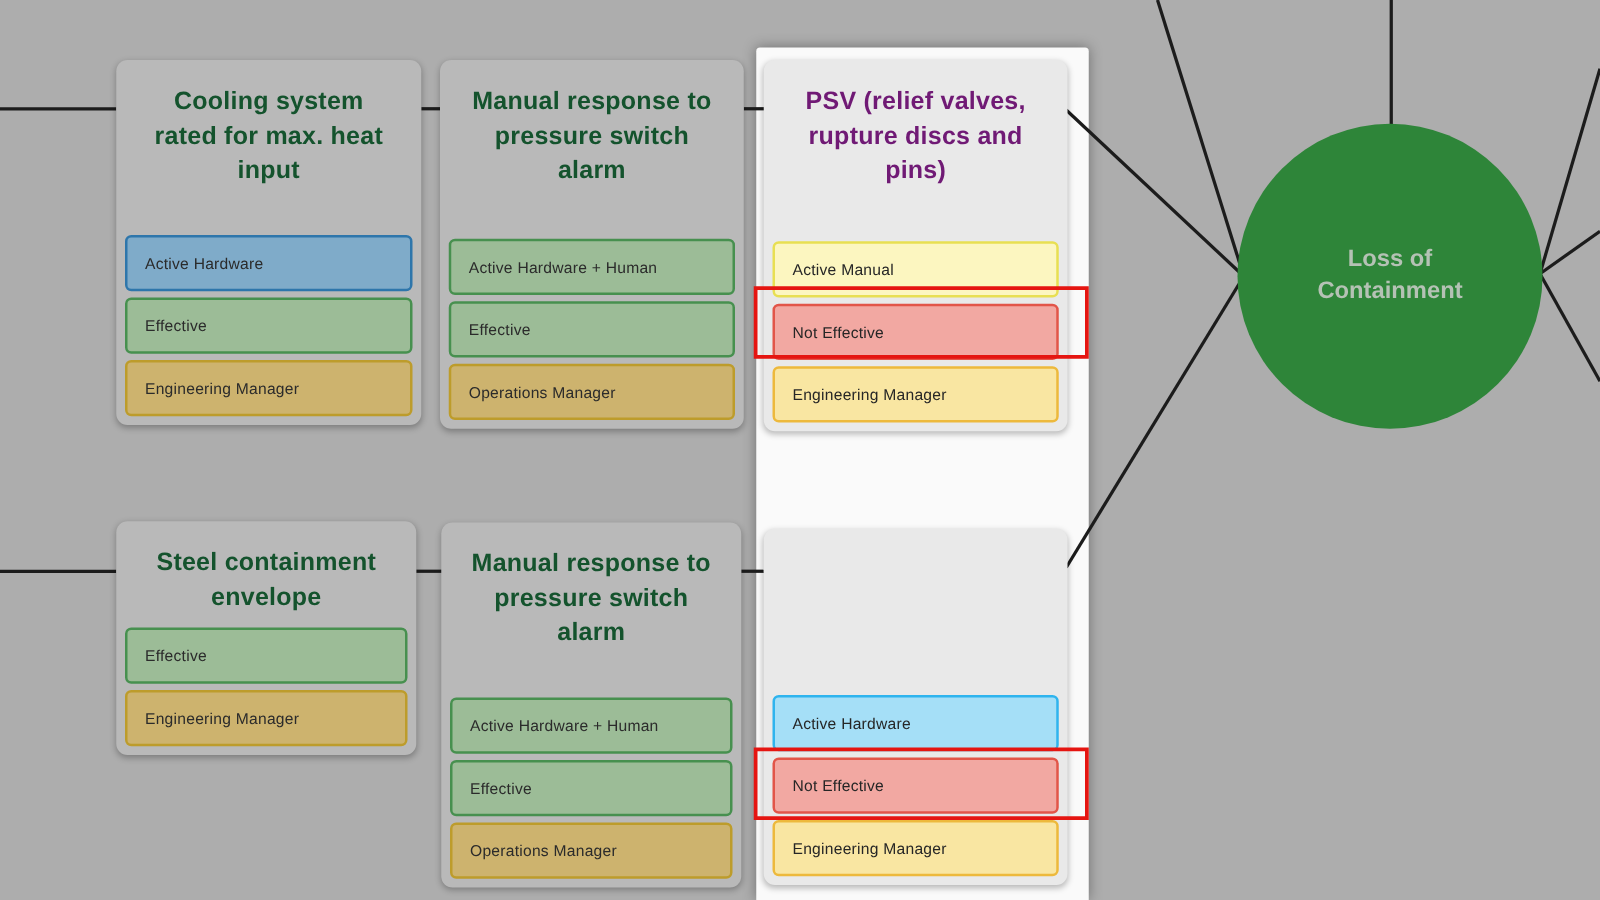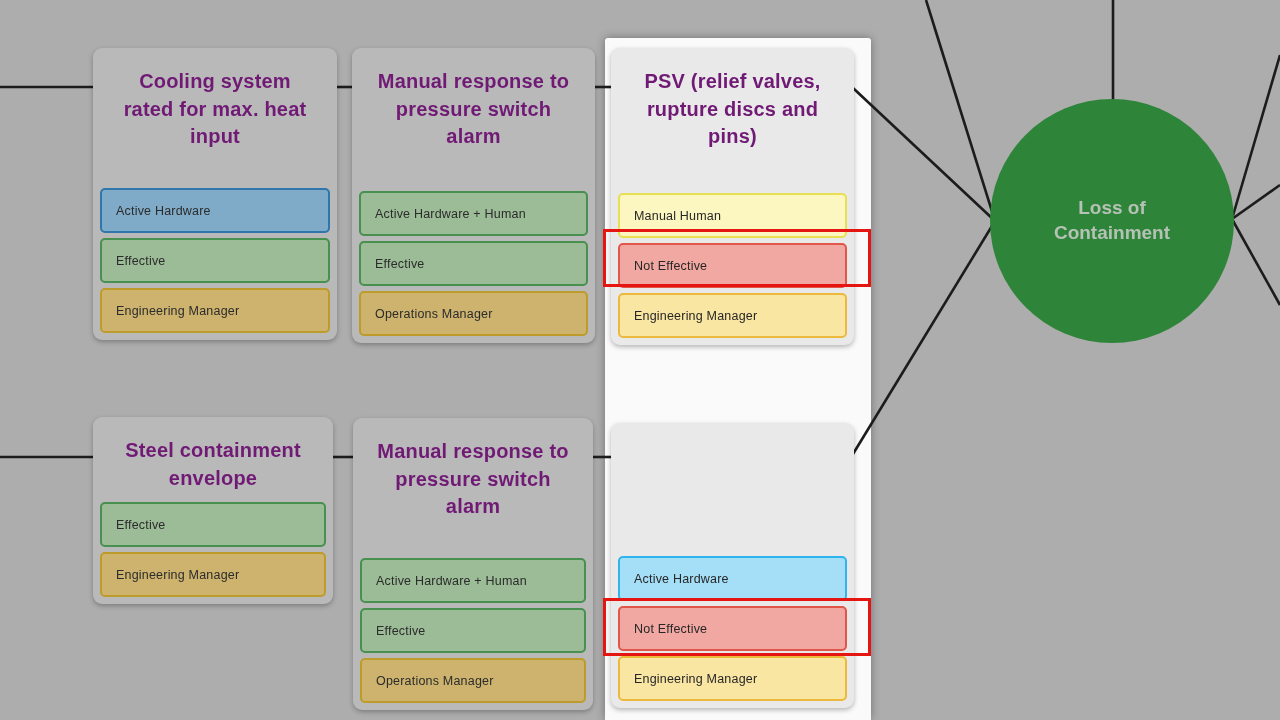--- a/index.html
+++ b/index.html
@@ -30,21 +30,21 @@
     display:flex;flex-direction:column;
     box-shadow:0 2px 5px rgba(0,0,0,.28);
   }
   .card.dim{background:var(--card-dim-bg,#b9b9b9);}
   .card.lit{background:var(--card-lit-bg,#e9e9e9);}
   .card-title{
     margin-top:20px;padding:0 24px;flex:0 0 auto;
     font-size:20px;font-weight:700;line-height:1.38;letter-spacing:.2px;
     text-align:center;color:#701a75;
   }
-  .card.dim .card-title{color:#701a75;}
+  .card.dim .card-title{color:#14532d;}
   .spacer{flex:1 1 auto;}
   .tags{
     flex:0 0 auto;display:flex;flex-direction:column;gap:5px;
     padding:0 7px 7px 7px;
   }
   .tag{
     height:41px;border-radius:5px;border:2px solid transparent;
     display:flex;align-items:center;padding-left:14px;
     font-size:12.5px;color:#262626;letter-spacing:.2px;
   }
@@ -119,21 +119,21 @@
       <div class="tag green-dim">Active Hardware + Human</div>
       <div class="tag green-dim">Effective</div>
       <div class="tag tan-dim">Operations Manager</div>
     </div>
   </div>
 
   <div class="card lit" style="left:611px;top:48px;width:243px;height:297px">
     <div class="card-title">PSV (relief valves, rupture discs and pins)</div>
     <div class="spacer"></div>
     <div class="tags">
-      <div class="tag yellow">Manual Human</div>
+      <div class="tag yellow">Active Manual</div>
       <div class="tag red">Not Effective</div>
       <div class="tag gold">Engineering Manager</div>
     </div>
   </div>
 
   <div class="card dim" style="left:93px;top:417px;width:240px;height:187px">
     <div class="card-title">Steel containment envelope</div>
     <div class="spacer"></div>
     <div class="tags">
       <div class="tag green-dim">Effective</div>

